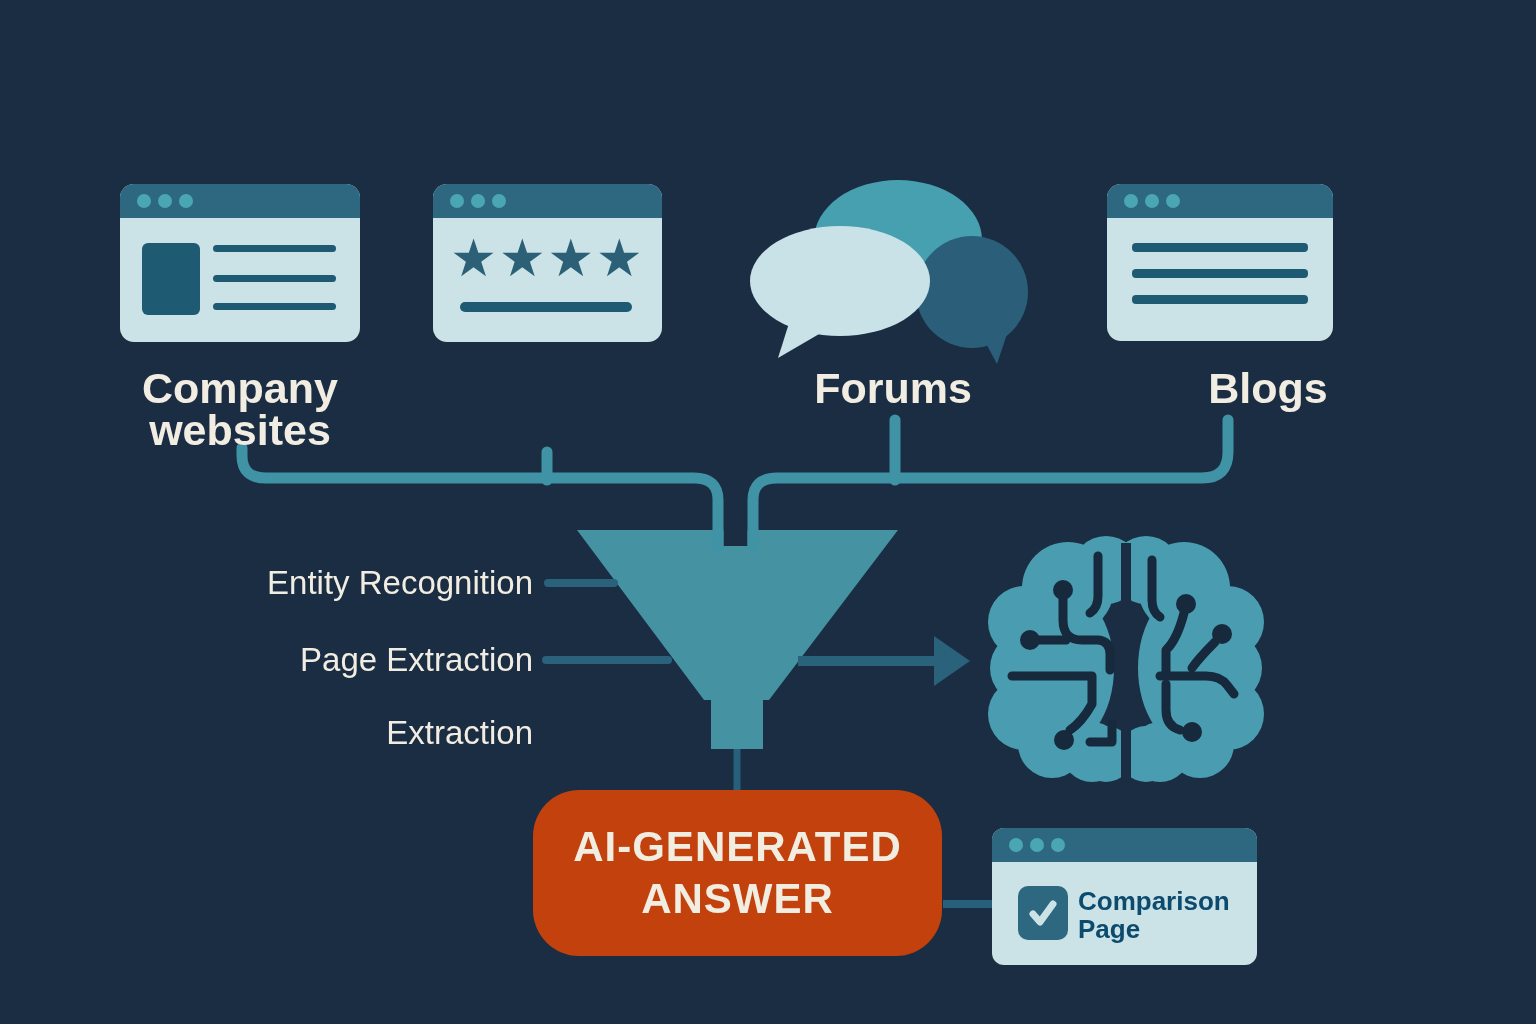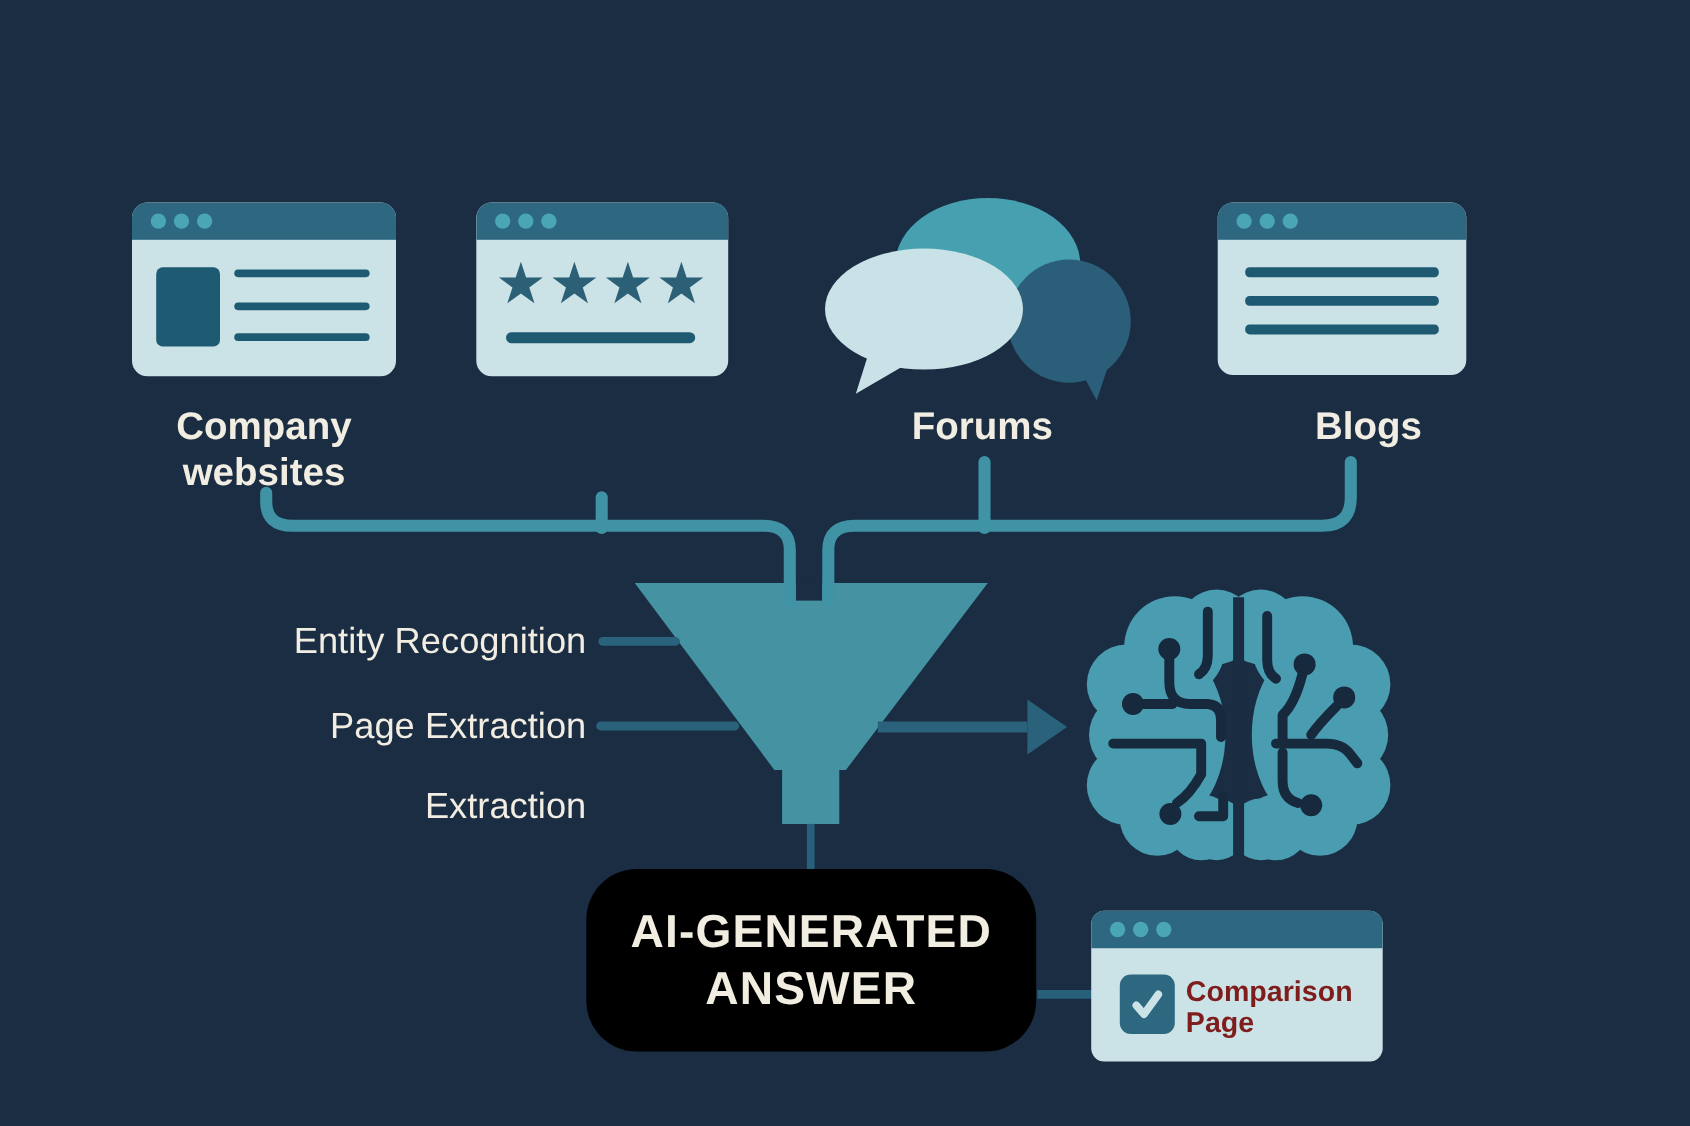--- a/index.html
+++ b/index.html
@@ -22,37 +22,37 @@
   .thumb{position:absolute;left:22px;top:59px;width:58px;height:72px;background:#1F5A73;border-radius:6px;}
   .tline{position:absolute;background:#1F5A73;border-radius:4px;}
   .c-line{left:93px;width:123px;height:7px;}
   .b-line{left:25px;width:176px;height:9px;}
   .stars{position:absolute;left:0;right:0;top:44px;text-align:center;
          font-size:52px;line-height:60px;letter-spacing:2px;color:#2B6077;}
   .review-line{position:absolute;left:27px;top:118px;width:172px;height:10px;border-radius:5px;background:#1F5A73;}
 
   
   .src-label{position:absolute;top:367px;width:200px;text-align:center;
-             font-weight:700;font-size:35px;line-height:42px;color:#F2EDE2;}
-  #lbl-company{left:140px;} #lbl-review{left:447px;} #lbl-forums{left:793px;} #lbl-blogs{left:1144px;}
+             font-weight:700;font-size:43px;line-height:42px;color:#F2EDE2;}
+  #lbl-company{left:140px;} #lbl-review{left:447px;} #lbl-forums{left:793px;} #lbl-blogs{left:1168px;}
   .step-label{position:absolute;right:1003px;font-weight:400;font-size:33px;line-height:40px;
               color:#F2EDE2;white-space:nowrap;text-align:right;}
   #step-1{top:563px;} #step-2{top:640px;} #step-3{top:713px;}
 
   
   .answer-box{position:absolute;left:533px;top:790px;width:409px;height:166px;
-              background:#000000;border-radius:46px;box-sizing:border-box;padding:0 26px;
+              background:#c2410c;border-radius:46px;box-sizing:border-box;padding:0 26px;
               display:flex;align-items:center;justify-content:center;text-align:center;
               color:#F2EDE1;font-weight:700;font-size:42px;line-height:1.25;letter-spacing:1px;}
 
   
   .checkbox{position:absolute;left:26px;top:58px;width:50px;height:54px;background:#2D6780;
             border-radius:10px;display:flex;align-items:center;justify-content:center;}
   .result-label{position:absolute;left:86px;top:59px;width:176px;
-                font-weight:700;font-size:26px;line-height:28px;color:#7f1d1d;}
+                font-weight:700;font-size:26px;line-height:28px;color:#0c4a6e;}
 </style>
 </head>
 <body>
 
 <div class="canvas">
 
   <svg class="overlay" viewBox="0 0 1536 1024">
 
     <polygon points="577,530 898,530 769,700 763,700 763,749 711,749 711,700 704,700" fill="#4492A2"></polygon>
     <rect x="723.5" y="526" width="24" height="20" fill="#1A2D43"></rect>

